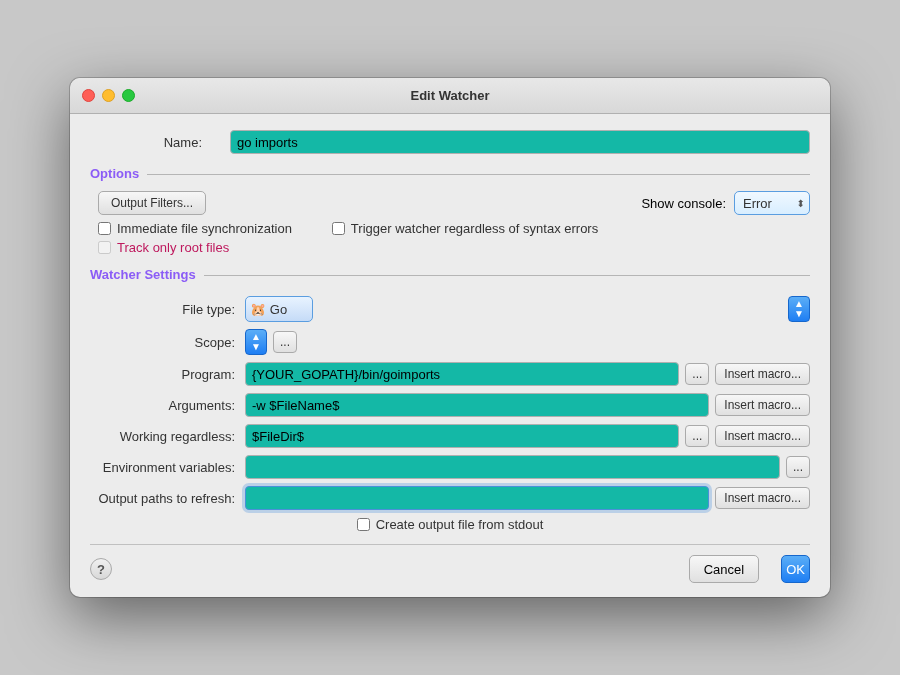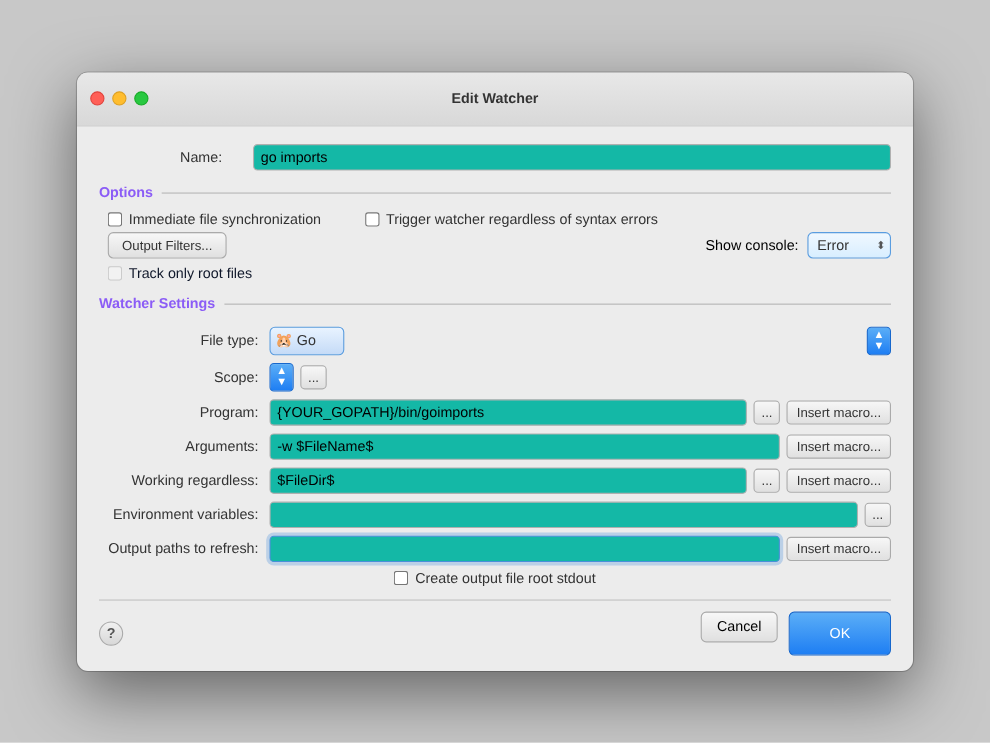--- a/index.html
+++ b/index.html
@@ -16,21 +16,21 @@
     .dialog {
       background: #ececec;
       border-radius: 10px;
       width: 760px;
       box-shadow: 0 20px 60px rgba(0,0,0,0.5), 0 0 0 1px rgba(0,0,0,0.2);
       overflow: hidden;
     }
     .titlebar {
       background: linear-gradient(to bottom, #e8e8e8, #d8d8d8);
       border-bottom: 1px solid #b0b0b0;
-      height: 49px;
+      height: 36px;
       display: flex;
       align-items: center;
       justify-content: center;
       position: relative;
       border-radius: 10px 10px 0 0;
     }
     .titlebar-title {
       font-size: 13px;
       font-weight: 600;
       color: #333;
@@ -109,24 +109,24 @@
       color: #333;
       cursor: pointer;
       height: 24px;
     }
 
     .btn-ok {
       background: linear-gradient(to bottom, #5baef7, #1e7ef3);
       border: 1px solid #1667cc;
       color: white;
       border-radius: 5px;
-      padding: 4px 36px;
-      font-size: 13px;
-      cursor: pointer;
-      height: 40px;
+      padding: 4px 4px;
+      font-size: 13px;
+      cursor: pointer;
+      height: 28px;
       font-weight: 500;
     }
     .btn-cancel {
       background: linear-gradient(to bottom, #f7f7f7, #e0e0e0);
       border: 1px solid #aaa;
       border-radius: 5px;
       padding: 4px 14px;
       font-size: 13px;
       cursor: pointer;
       height: 28px;
@@ -139,21 +139,21 @@
     }
     .checkbox-row input[type="checkbox"] {
       width: 13px;
       height: 13px;
     }
     .checkbox-label {
       color: #333;
       font-size: 13px;
     }
     .checkbox-label.disabled {
-      color: #0f172a;
+      color: #be185d;
     }
 
     .show-console-row {
       display: flex;
       align-items: center;
       gap: 8px;
       margin-left: auto;
     }
 
     .select-wrapper {
@@ -302,48 +302,48 @@
     <div class="field-row">
       <span class="field-label">Name:</span>
       <input type="text" class="text-input" value="go imports" style="">
     </div>
 
 
     <div class="options-section">
       <div style="display:flex; align-items:center; margin: 6px 0 4px 0;">
         <span class="section-label" style="font-weight:600; margin-right:8px;">Options</span>
         <hr class="section-divider" style="flex:1; margin:0;">
-      </div>
-
-      <div style="display:flex; gap:40px; padding-left:8px; margin-bottom:4px;">
-        <div class="checkbox-row">
-          <input type="checkbox" style="">
-          <span class="checkbox-label">Immediate file synchronization</span>
-        </div>
-        <div class="checkbox-row">
-          <input type="checkbox" style="">
-          <span class="checkbox-label">Trigger watcher regardless of syntax errors</span>
-        </div>
       </div>
 
       <div style="display:flex; align-items:center; justify-content:space-between; margin-bottom:6px; padding: 0 0 0 8px;">
         <button class="btn">Output Filters...</button>
         <div class="show-console-row">
           <span>Show console:</span>
           <div class="select-wrapper">
             <select class="select-input">
               <option>Always</option>
               <option selected="">Error</option>
               <option>Never</option>
             </select>
             <span class="select-arrow">⬍</span>
           </div>
         </div>
       </div>
 
+      <div style="display:flex; gap:40px; padding-left:8px; margin-bottom:4px;">
+        <div class="checkbox-row">
+          <input type="checkbox" style="">
+          <span class="checkbox-label">Immediate file synchronization</span>
+        </div>
+        <div class="checkbox-row">
+          <input type="checkbox" style="">
+          <span class="checkbox-label">Trigger watcher regardless of syntax errors</span>
+        </div>
+      </div>
+
       <div style="padding-left:8px; margin-bottom:4px;">
         <div class="checkbox-row">
           <input type="checkbox" disabled="" style="">
           <span class="checkbox-label disabled">Track only root files</span>
         </div>
       </div>
     </div>
 
     <div class="watcher-settings-section">
       <div style="display:flex; align-items:center; margin: 4px 0 8px 0;">
@@ -415,26 +415,26 @@
         <span class="settings-label">Output paths to refresh:</span>
         <div class="settings-input-wrap">
           <input type="text" class="text-input focused" style="">
           <button class="small-btn">Insert macro...</button>
         </div>
       </div>
 
       <div style="display:flex; justify-content:center; margin-top:6px;">
         <div class="checkbox-row">
           <input type="checkbox" style="">
-          <span class="checkbox-label">Create output file root stdout</span>
+          <span class="checkbox-label">Create output file from stdout</span>
         </div>
       </div>
     </div>
 
     <div class="footer-row">
       <div class="help-btn">?</div>
-      <div style="display:flex; gap:10px;">
+      <div style="display:flex; gap:22px;">
         <button class="btn-cancel">Cancel</button>
         <button class="btn-ok">OK</button>
       </div>
     </div>
   </div>
 </div>
 
 </body></html>

